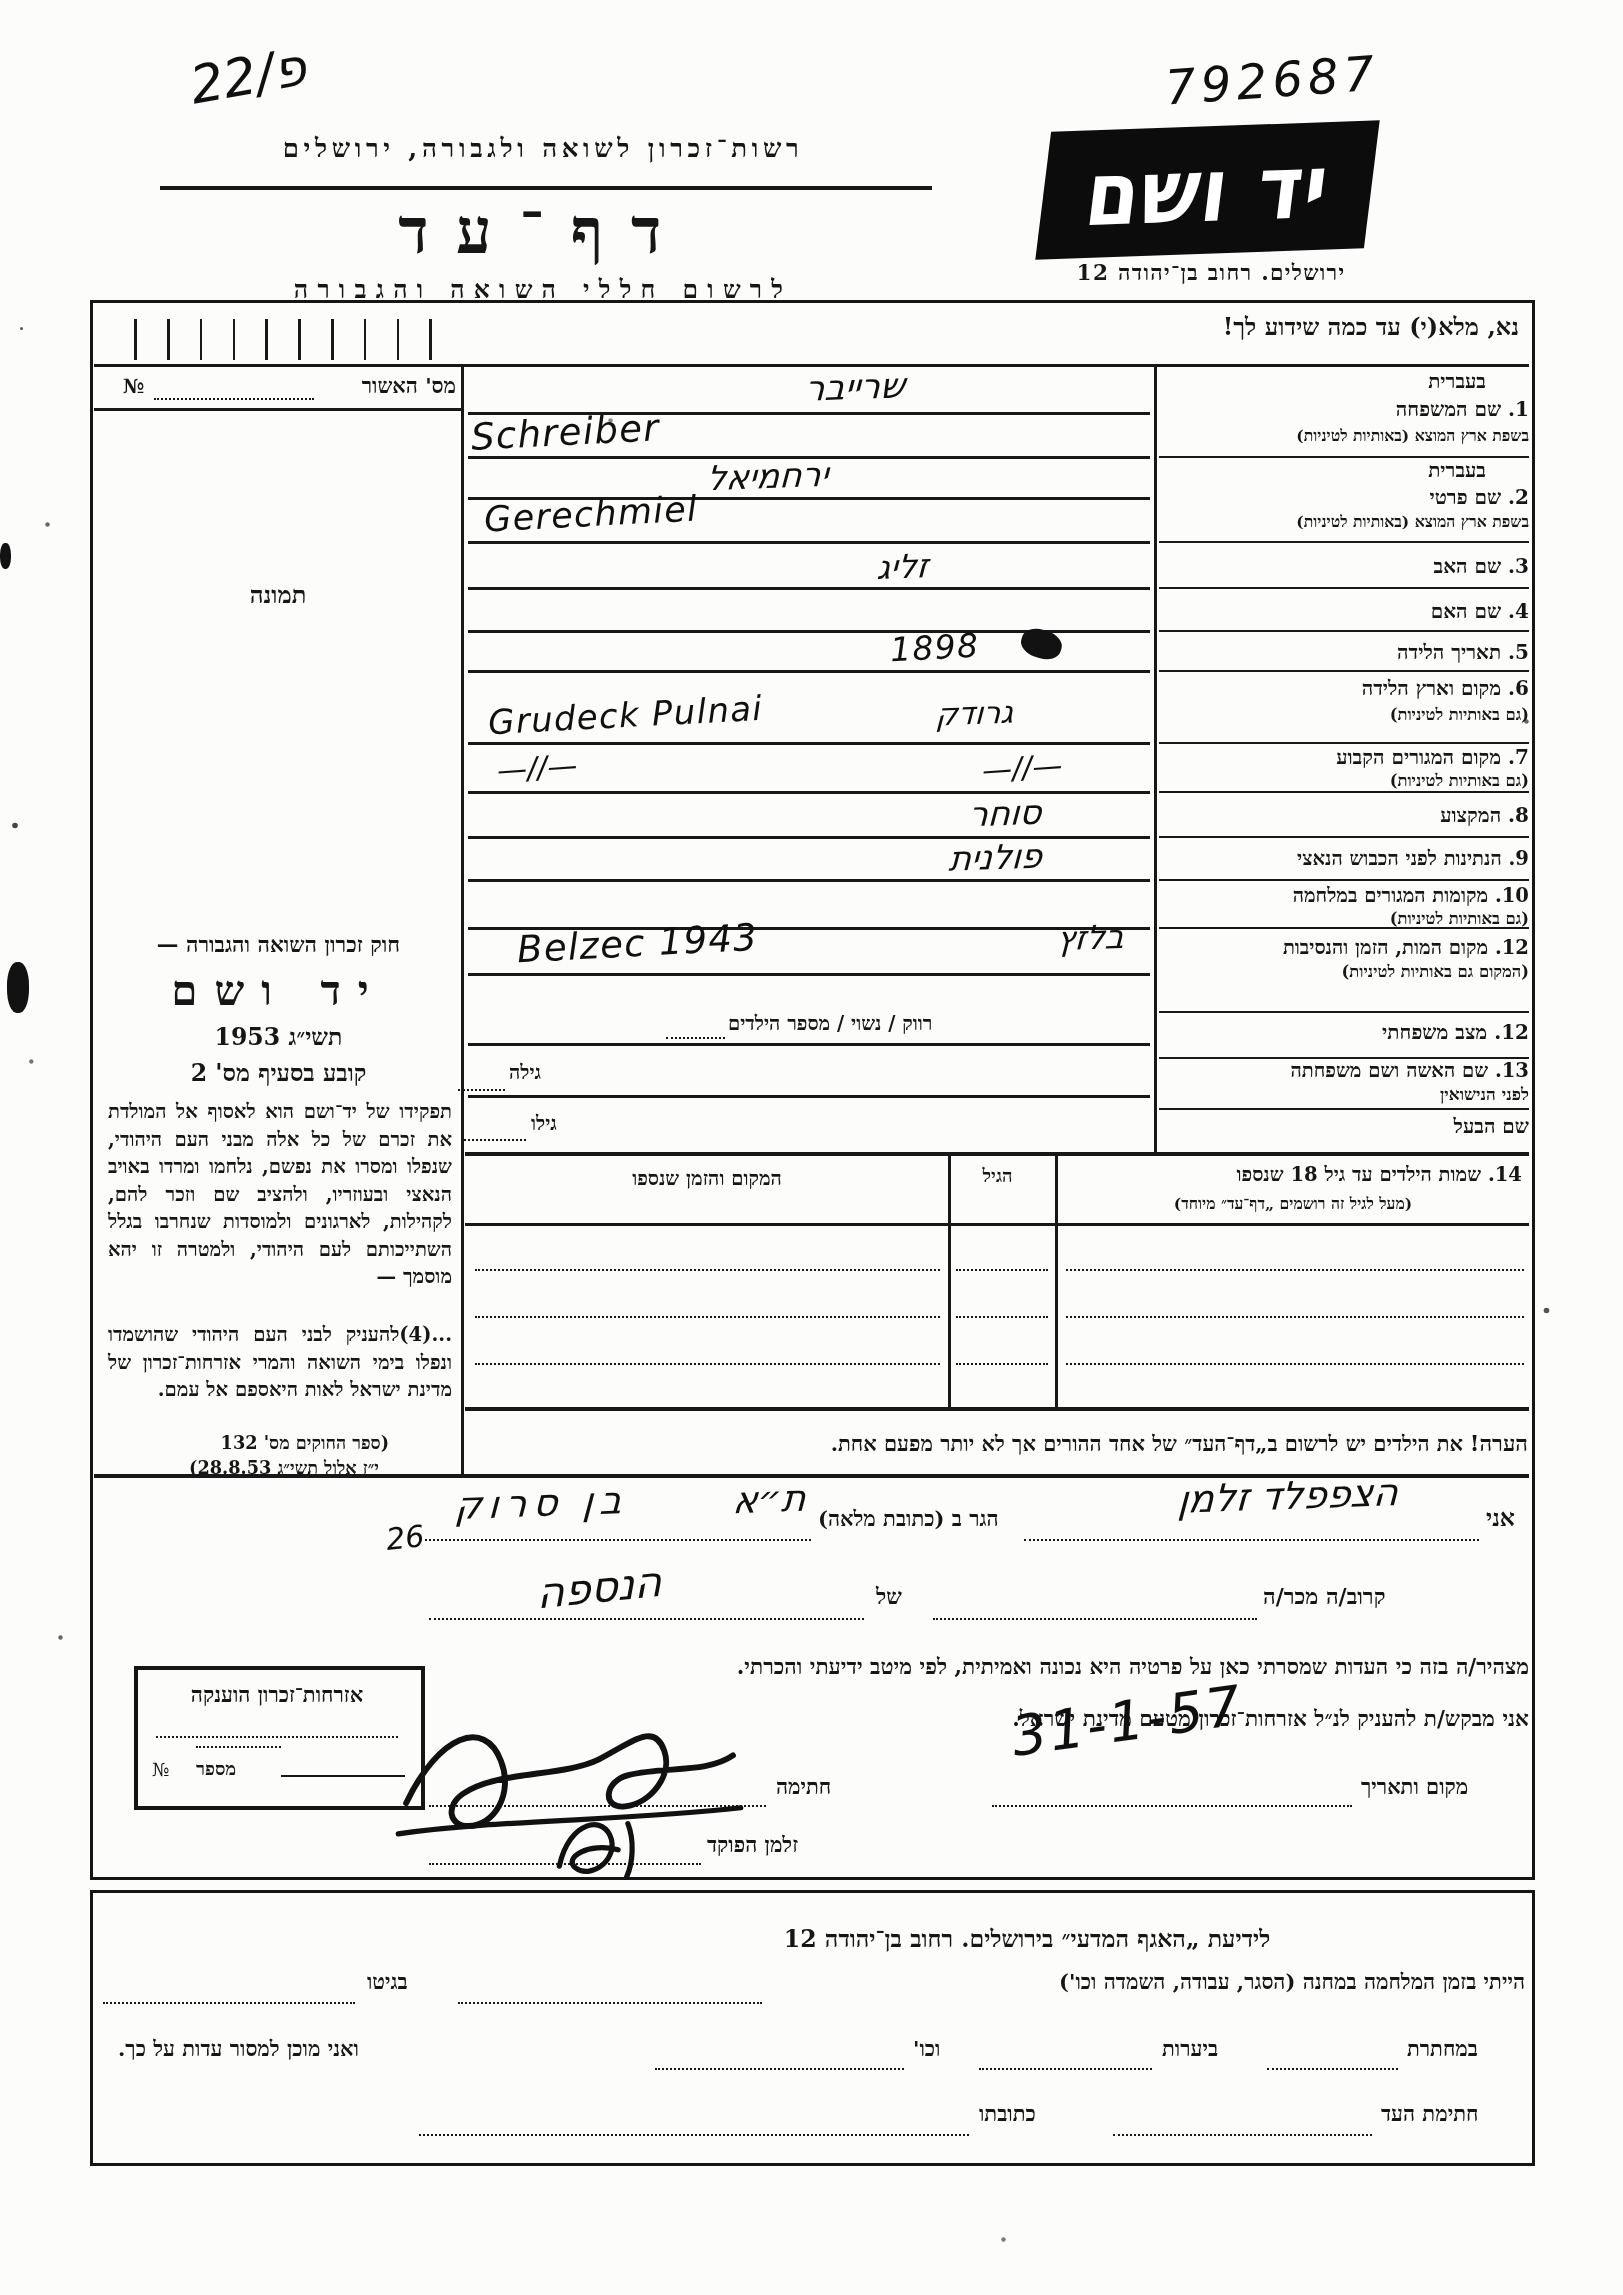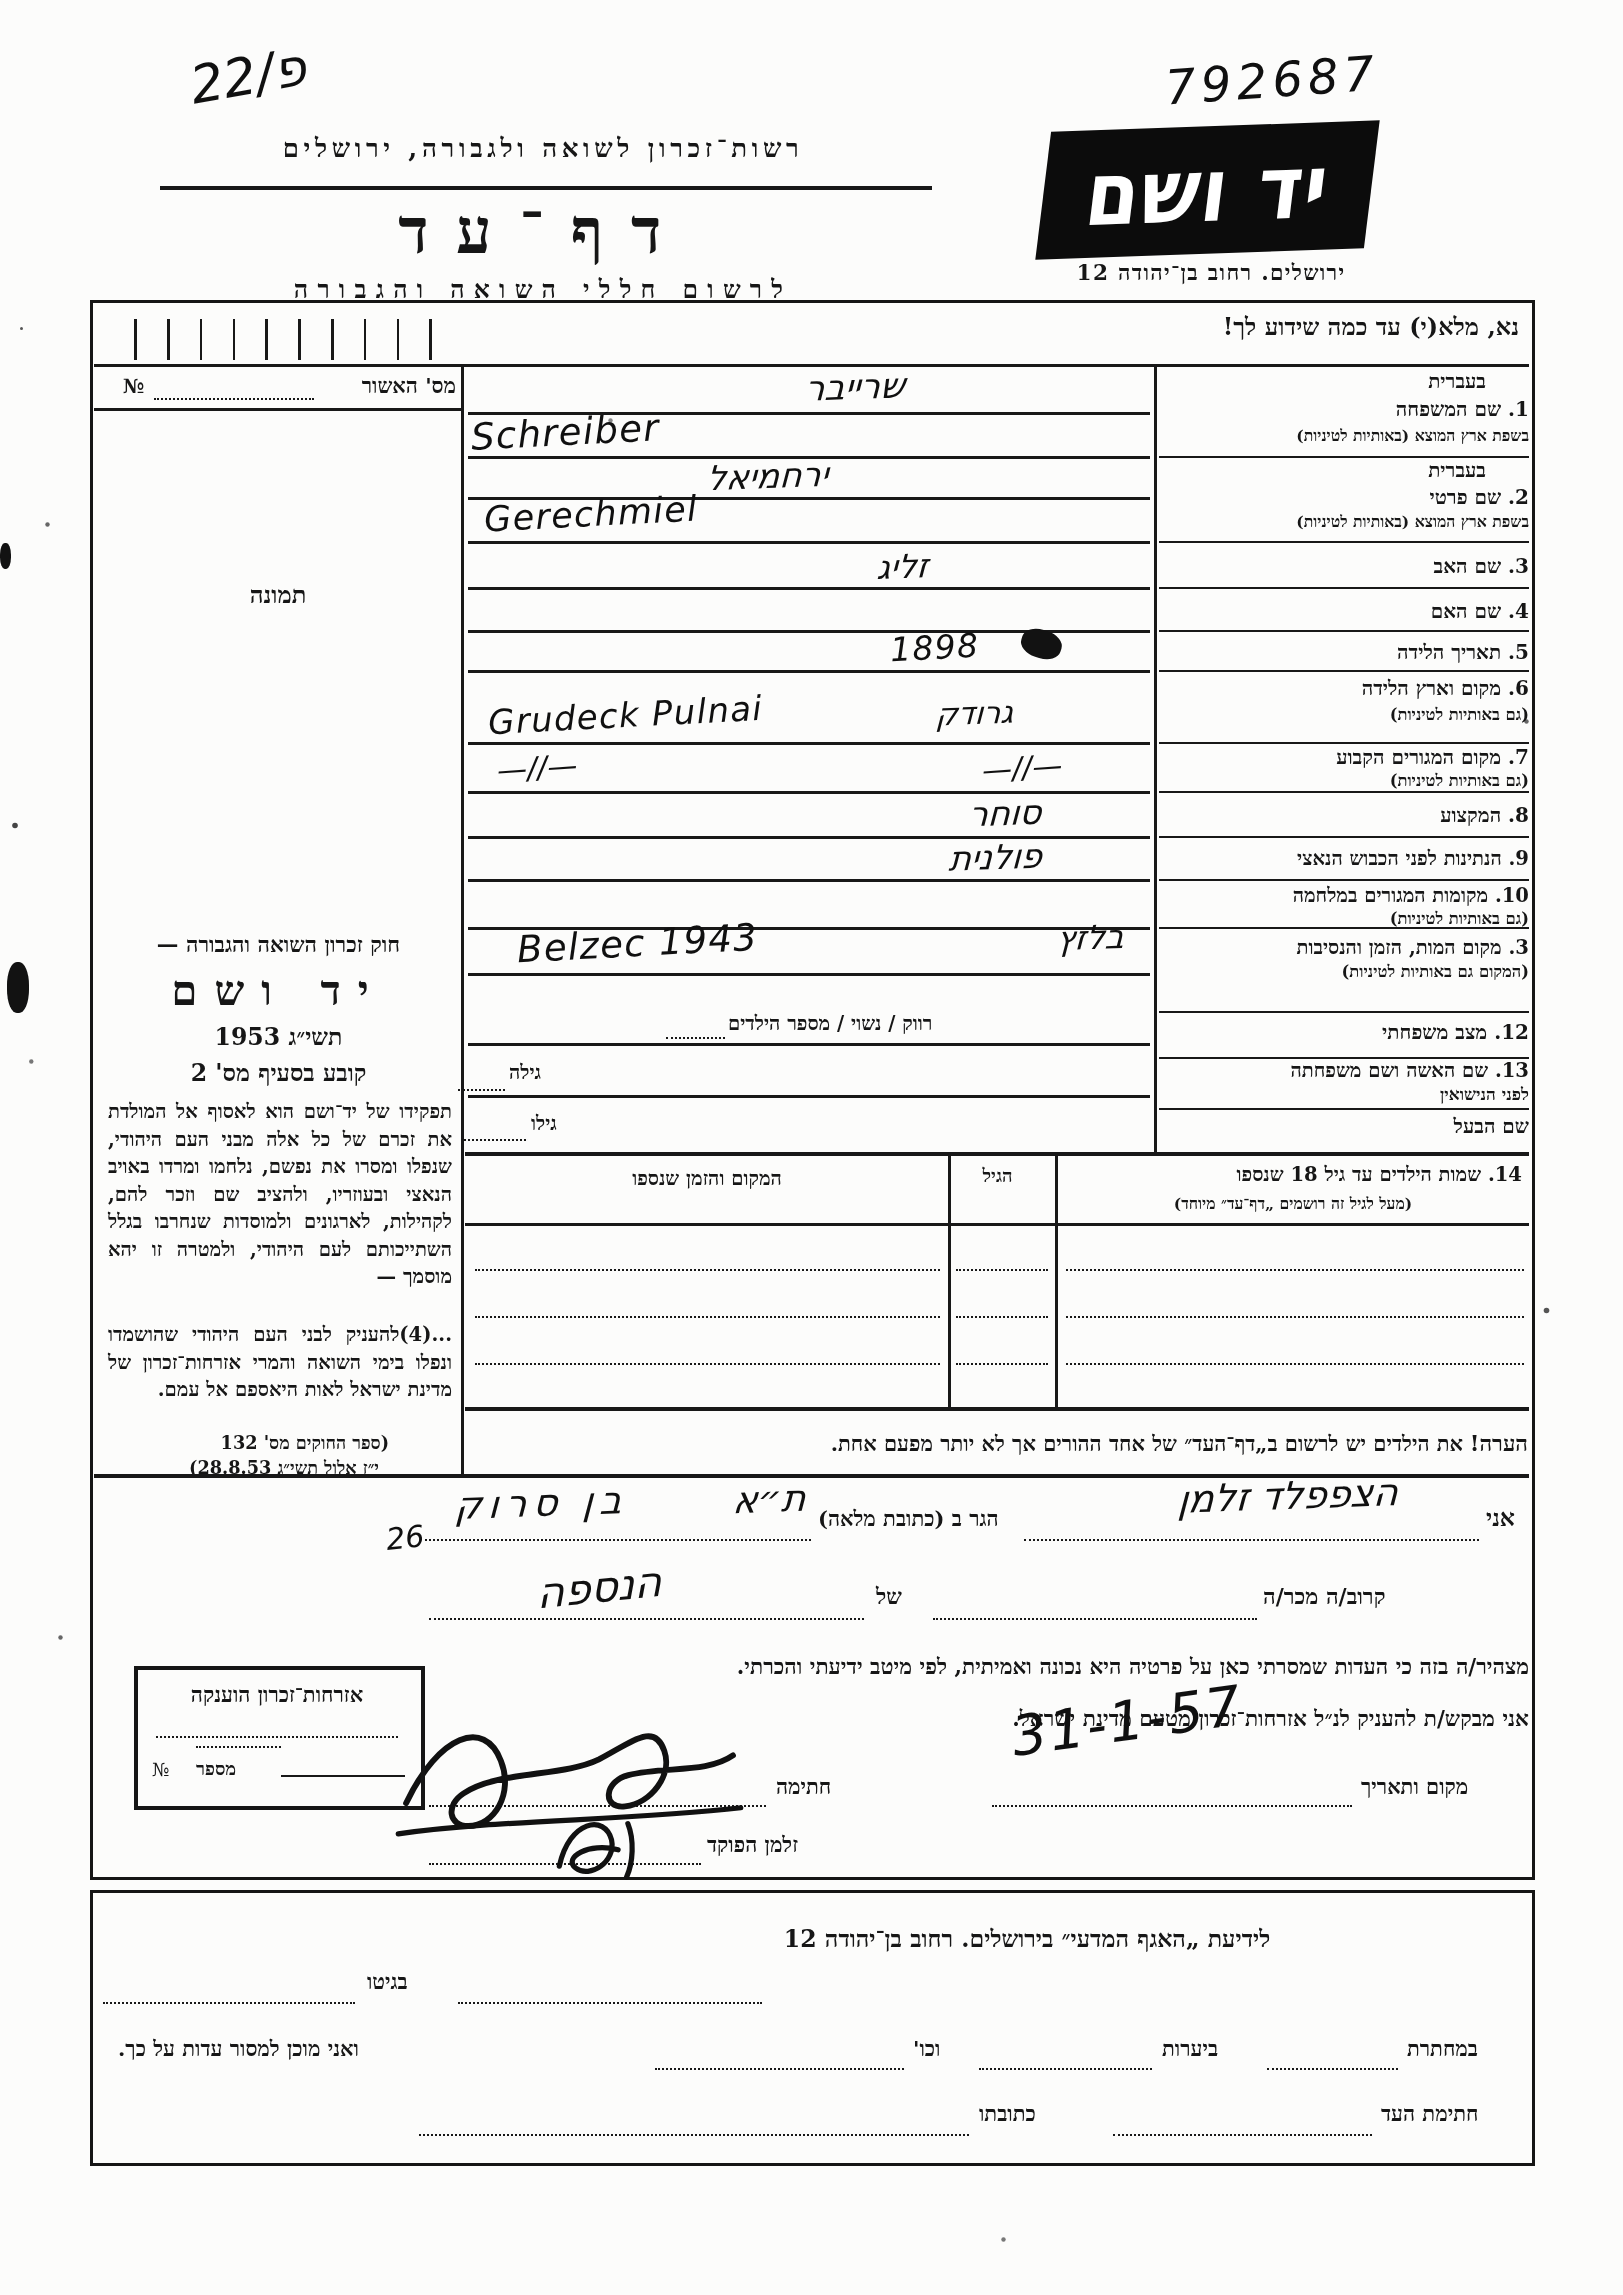--- a/index.html
+++ b/index.html
@@ -142,21 +142,21 @@
   <div class="abs p rt" style="left:1162px;top:804px;width:367px;font-size:20px;">8. המקצוע</div>
   <div class="rule thin" style="left:1159px;top:836px;width:370px;"></div>
 
   <div class="abs p rt" style="left:1162px;top:848px;width:367px;font-size:19.6px;">9. הנתינות לפני הכבוש הנאצי</div>
   <div class="rule thin" style="left:1159px;top:879px;width:370px;"></div>
 
   <div class="abs p rt" style="left:1162px;top:885px;width:367px;font-size:19.6px;">10. מקומות המגורים במלחמה</div>
   <div class="abs p rt" style="left:1162px;top:910px;width:367px;font-size:16.4px;">(גם באותיות לטיניות)</div>
   <div class="rule thin" style="left:1159px;top:927px;width:370px;"></div>
 
-  <div class="abs p rt" style="left:1162px;top:937px;width:367px;font-size:19.6px;">3. מקום המות, הזמן והנסיבות</div>
+  <div class="abs p rt" style="left:1162px;top:937px;width:367px;font-size:19.6px;">12. מקום המות, הזמן והנסיבות</div>
   <div class="abs p rt" style="left:1162px;top:963px;width:367px;font-size:16.4px;">(המקום גם באותיות לטיניות)</div>
   <div class="rule thin" style="left:1159px;top:1011px;width:370px;"></div>
 
   <div class="abs p rt" style="left:1162px;top:1021px;width:367px;font-size:20px;">12. מצב משפחתי</div>
   <div class="rule thin" style="left:1159px;top:1057px;width:370px;"></div>
 
   <div class="abs p rt" style="left:1162px;top:1060px;width:367px;font-size:19.6px;">13. שם האשה ושם משפחתה</div>
   <div class="abs p rt" style="left:1162px;top:1085px;width:367px;font-size:17px;">לפני הנישואין</div>
   <div class="rule thin" style="left:1159px;top:1108px;width:370px;"></div>
 
@@ -247,20 +247,21 @@
   <div class="abs p ctr" style="left:141px;top:1683px;width:272px;font-size:21px;">אזרחות־זכרון הוענקה</div>
   <div class="dot" style="left:156px;top:1736px;width:242px;"></div>
   <div class="abs p" style="left:152px;top:1759px;font-size:18.3px;font-weight:normal;">№</div>
   <div class="abs p" style="left:196px;top:1758px;font-size:18.3px;">מספר</div>
   <div class="dot" style="left:196px;top:1746px;width:85px;"></div>
   <div class="rule thin" style="left:281px;top:1775px;width:124px;"></div>
 
   <div class="box" style="left:90px;top:1890px;width:1439px;height:270px;"></div>
   <div class="abs p ctr" style="left:667px;top:1926px;width:720px;font-size:23.6px;">לידיעת „האגף המדעי״ בירושלים.  רחוב בן־יהודה 12</div>
 
+  <div class="abs p rt" style="left:772px;top:1970px;width:753px;font-size:21px;">הייתי בזמן המלחמה במחנה (הסגר, עבודה, השמדה וכו')</div>
   <div class="dot" style="left:458px;top:2002px;width:304px;"></div>
   <div class="abs p" style="left:367px;top:1970px;font-size:21px;">בגיטו</div>
   <div class="dot" style="left:103px;top:2002px;width:252px;"></div>
 
   <div class="abs p" style="left:1407px;top:2037px;font-size:21px;">במחתרת</div>
   <div class="dot" style="left:1267px;top:2068px;width:131px;"></div>
   <div class="abs p" style="left:1162px;top:2037px;font-size:21px;">ביערות</div>
   <div class="dot" style="left:979px;top:2068px;width:173px;"></div>
   <div class="abs p" style="left:913px;top:2037px;font-size:21px;">וכו'</div>
   <div class="dot" style="left:655px;top:2068px;width:249px;"></div>

